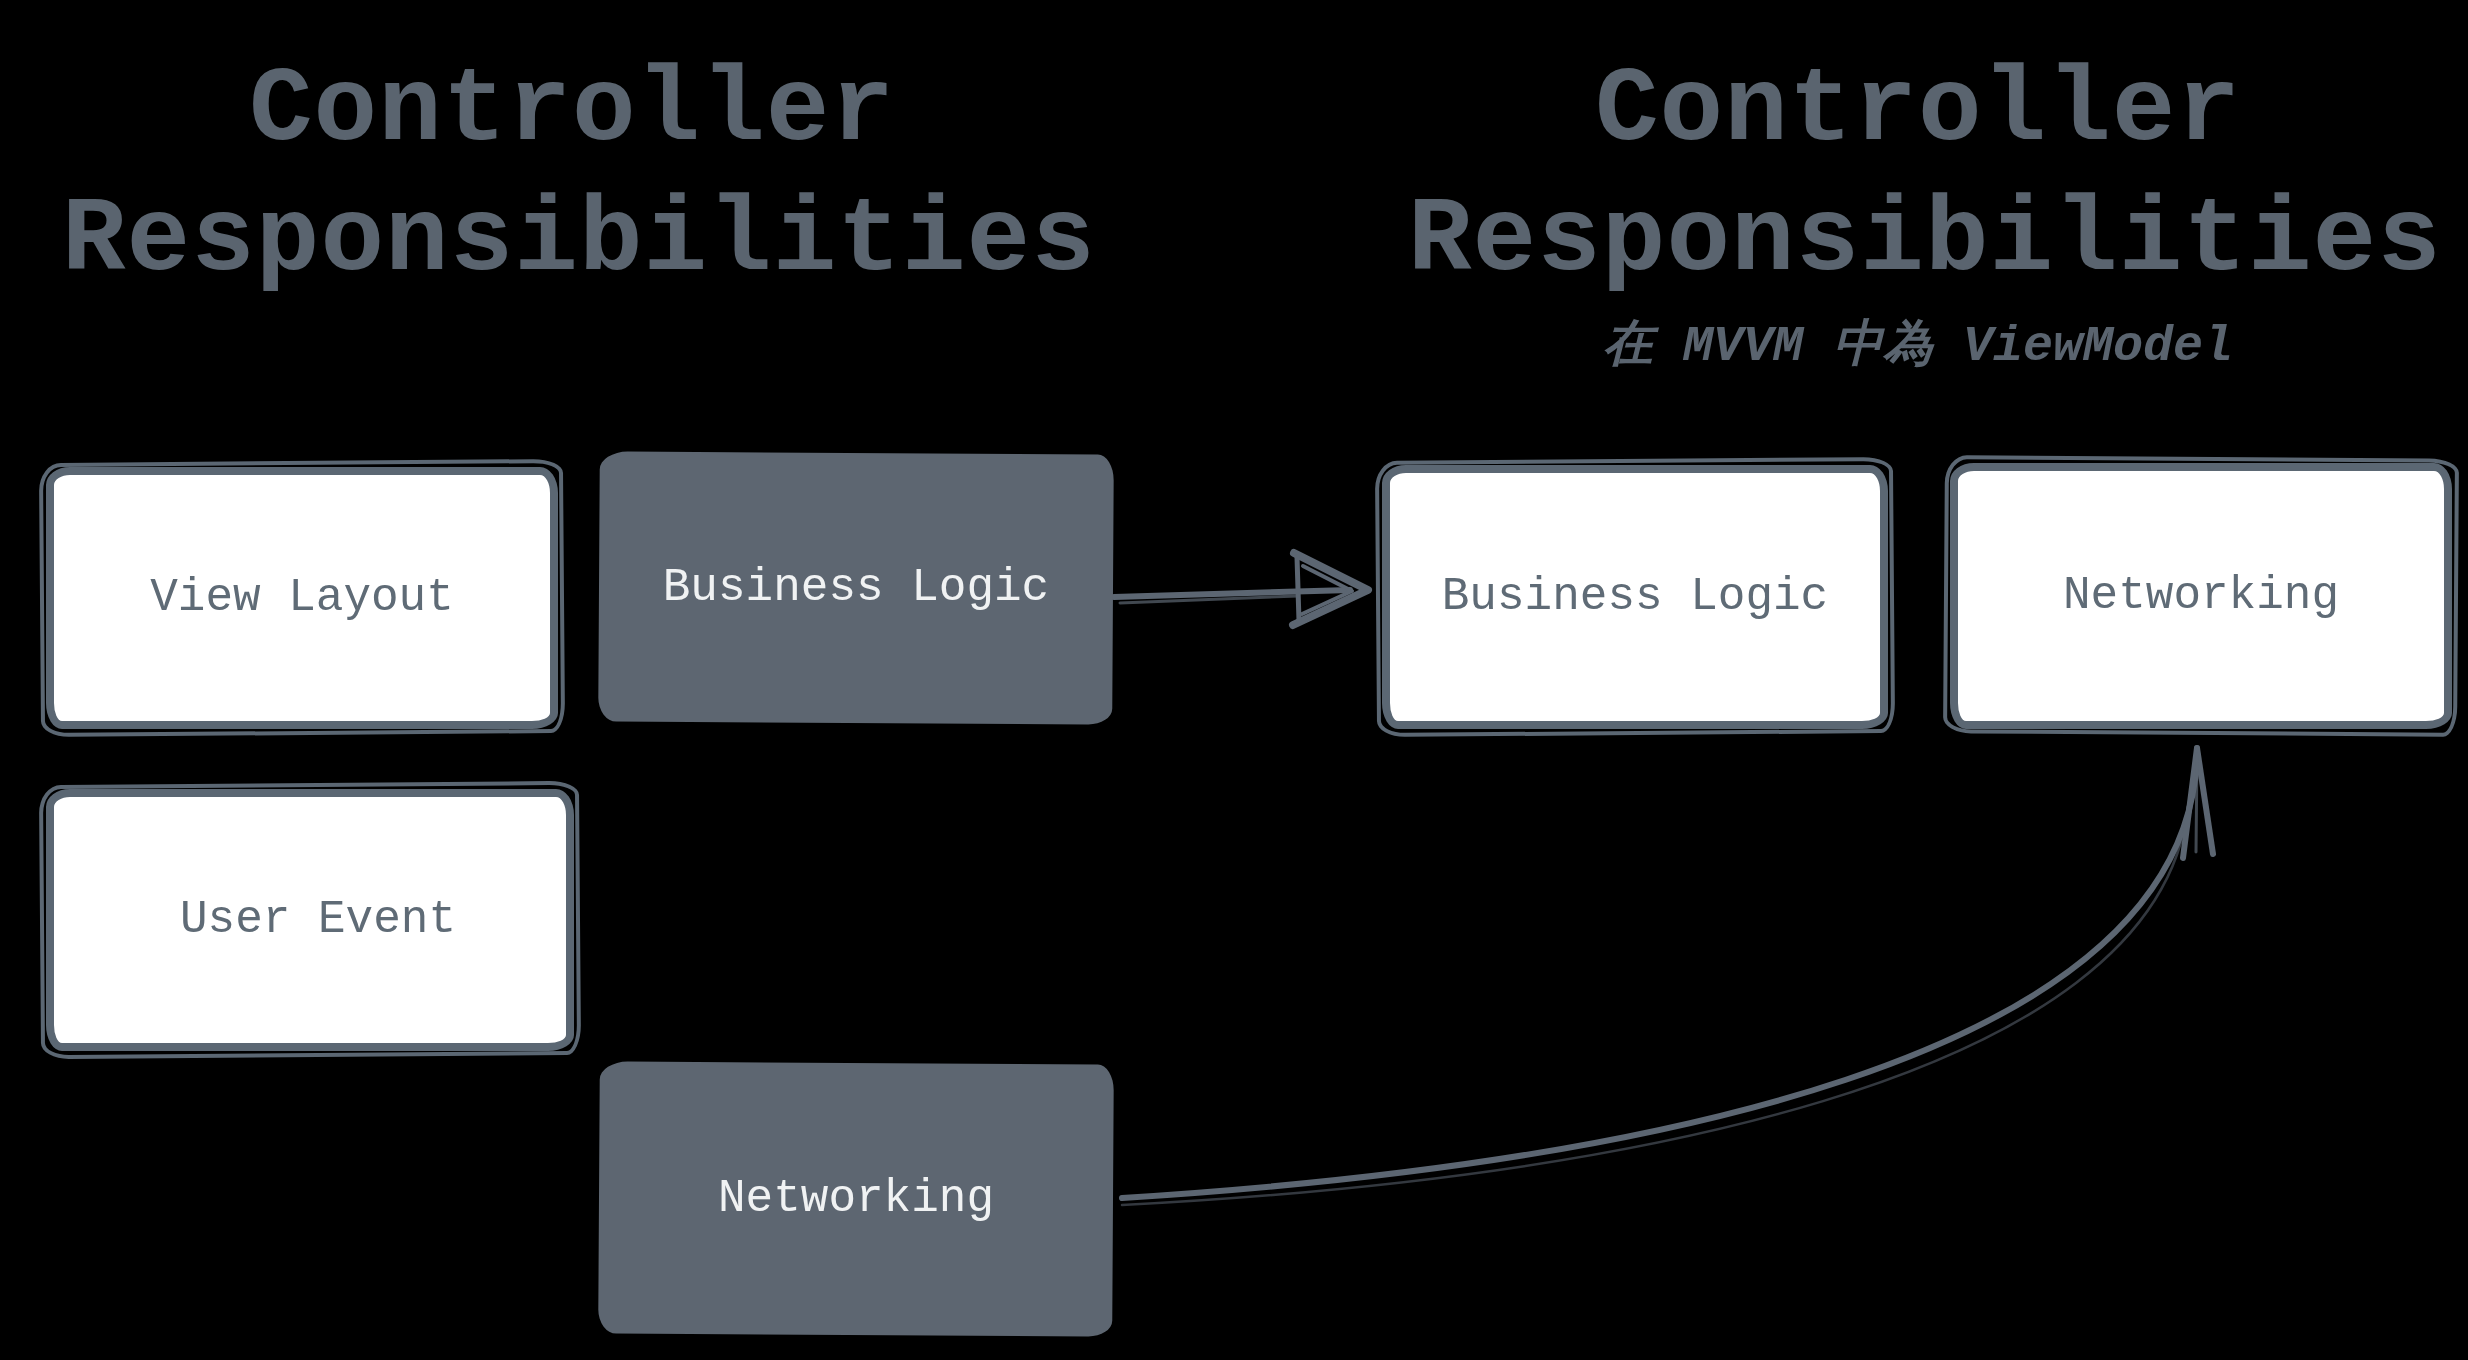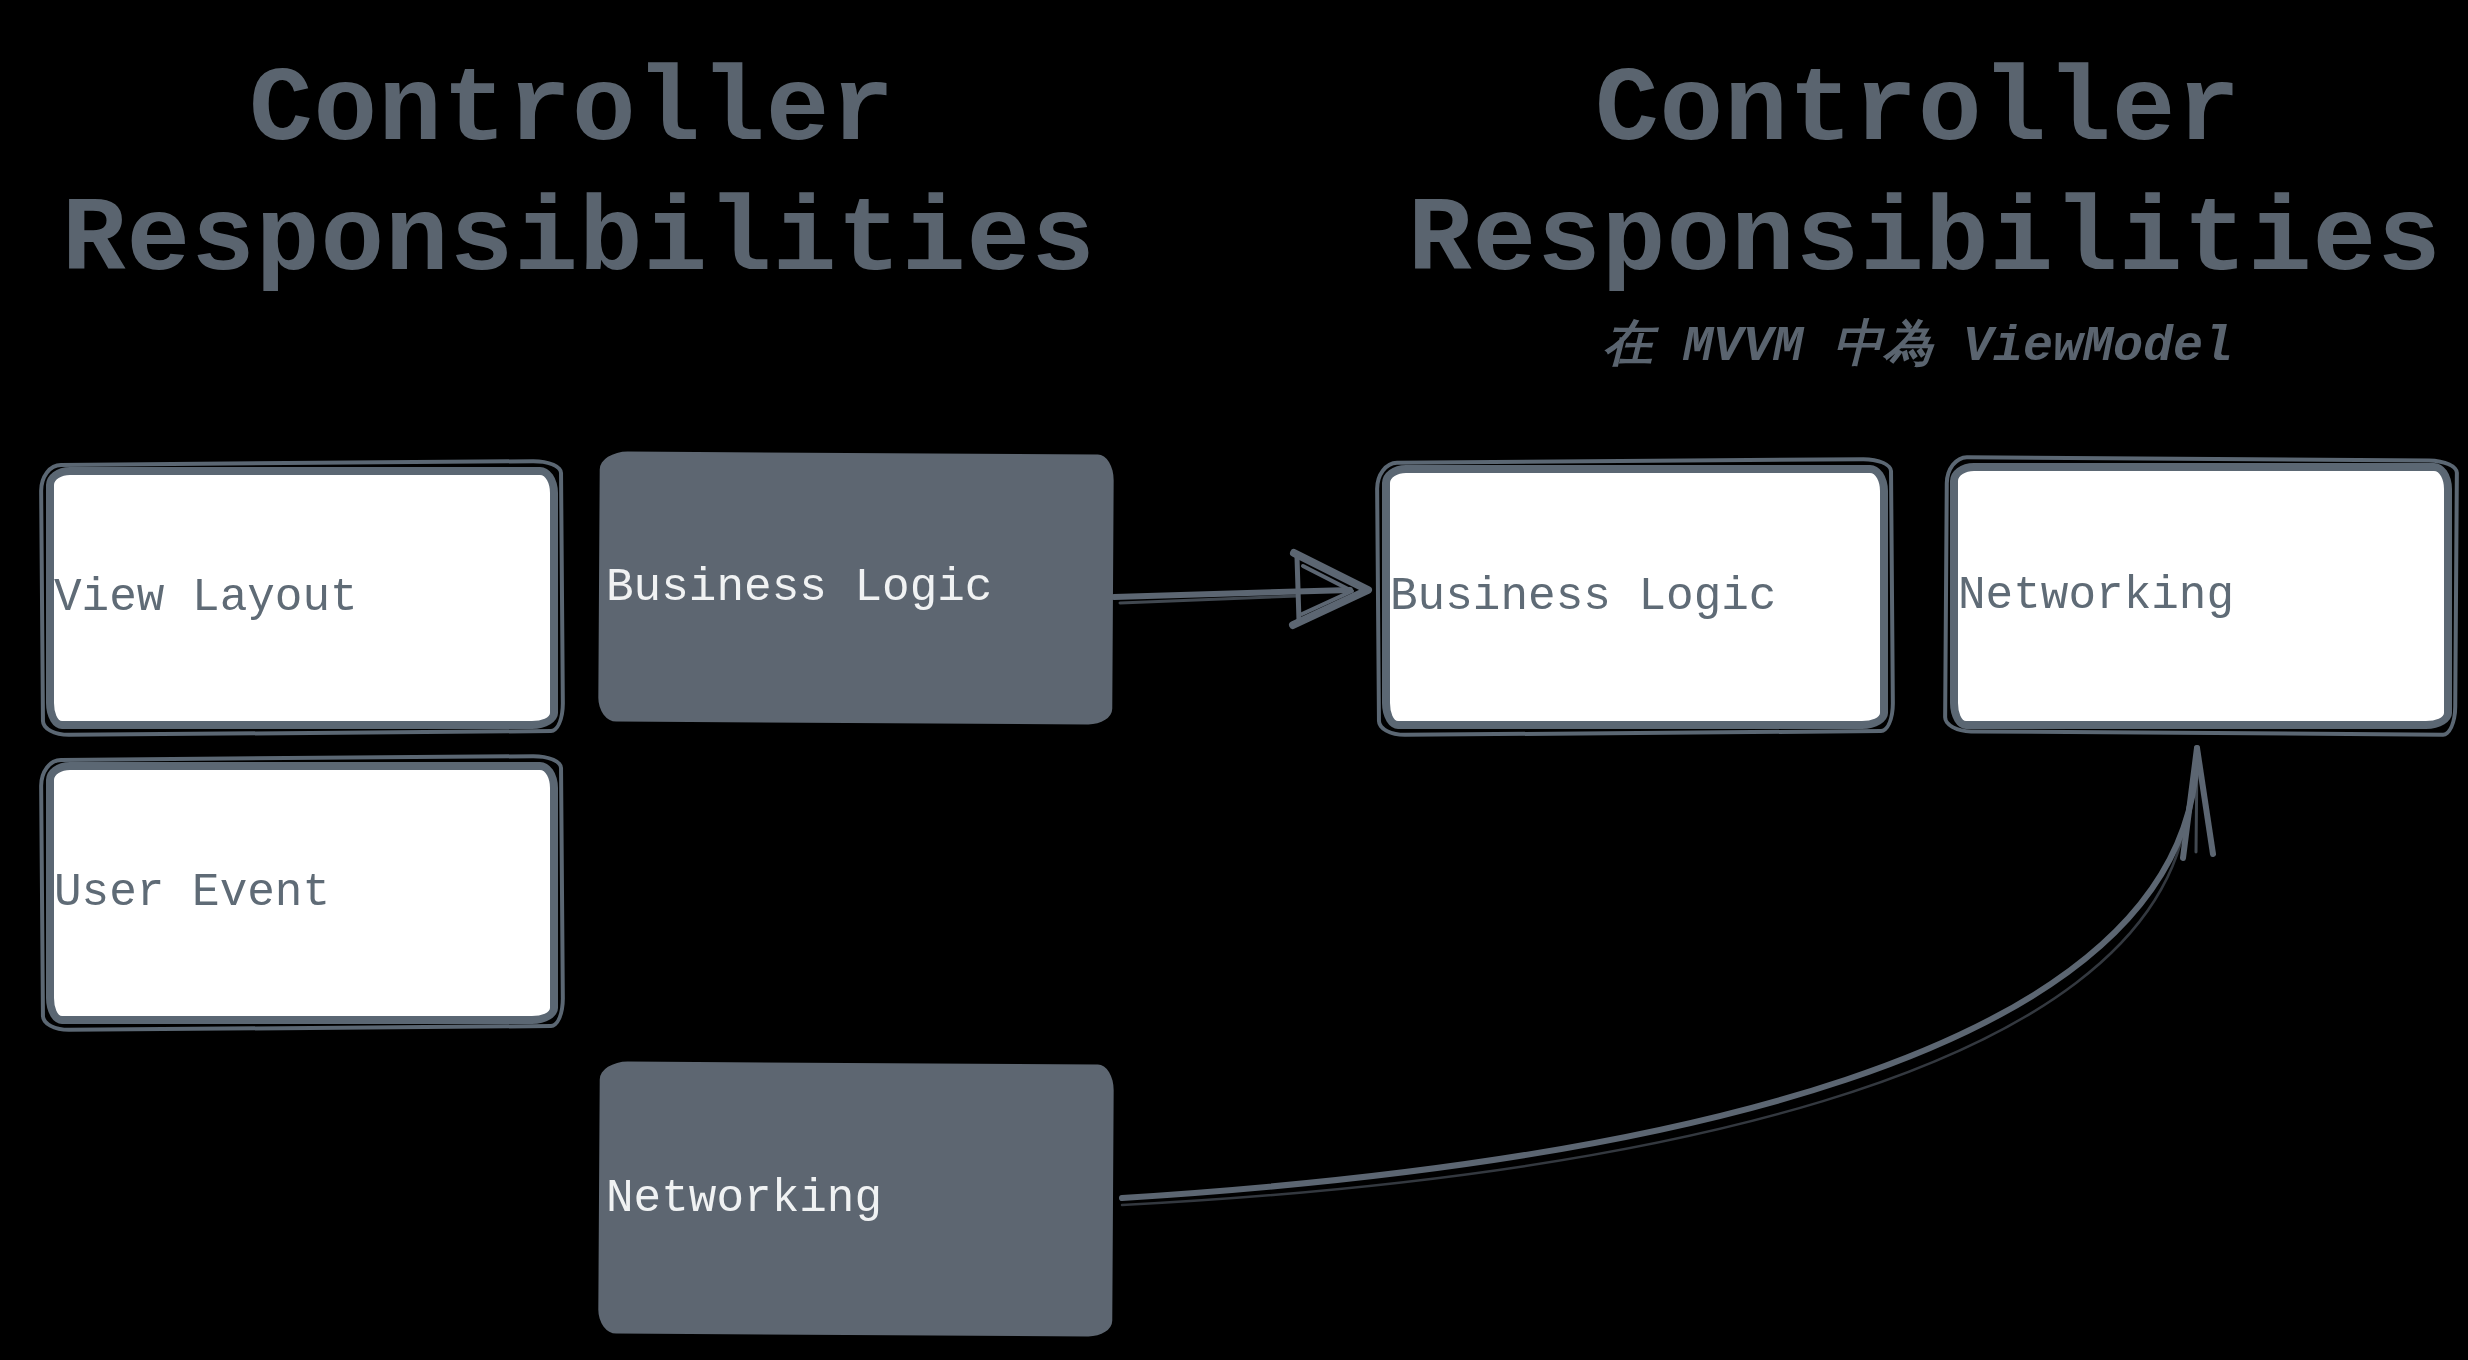--- a/index.html
+++ b/index.html
@@ -35,21 +35,21 @@
   .subtitle{
     font-size:50px;
     font-style:italic;
     font-weight:bold;
     line-height:1.2;
     margin-top:10px;
     letter-spacing:0;
   }
   .box{
     position:absolute;
-    display:flex;align-items:center;justify-content:flex-start;
+    display:flex;align-items:center;justify-content:center;
     font-size:46px;
     z-index:2;
   }
   .box .lbl{position:relative;z-index:3;}
   .box.white{
     background:var(--whitefill);
     color:var(--whitetext);
     border:8px solid var(--border);
     border-radius:24px 18px 26px 16px / 18px 26px 16px 26px;
   }
@@ -71,21 +71,21 @@
     content:"";
     position:absolute;inset:-7px;
     background:var(--darkfill);
     border-radius:28px 16px 24px 18px / 18px 26px 16px 24px;
     transform:rotate(0.35deg);
     z-index:0;
   }
   
   #box-view-layout      {left:46px;  top:467px;  width:496px; height:246px;}
   #box-business-logic-d {left:606px; top:460px;  width:500px; height:256px;}
-  #box-user-event       {left:46px;  top:762px;  width:496px; height:246px;}
+  #box-user-event       {left:46px;  top:789px;  width:496px; height:246px;padding-left:16px;}
   #box-navigation       {left:614px; top:772px;  width:488px; height:246px;}
   #box-view-lifecycle   {left:46px;  top:1078px; width:492px; height:240px;}
   #box-networking-d     {left:606px; top:1070px; width:500px; height:258px;}
   #box-business-logic-r {left:1382px;top:465px;  width:490px; height:248px;}
   #box-networking-r     {left:1950px;top:463px;  width:486px; height:250px;}
 
   svg.arrows{
     position:absolute;inset:0;
     z-index:1;
     pointer-events:none;

